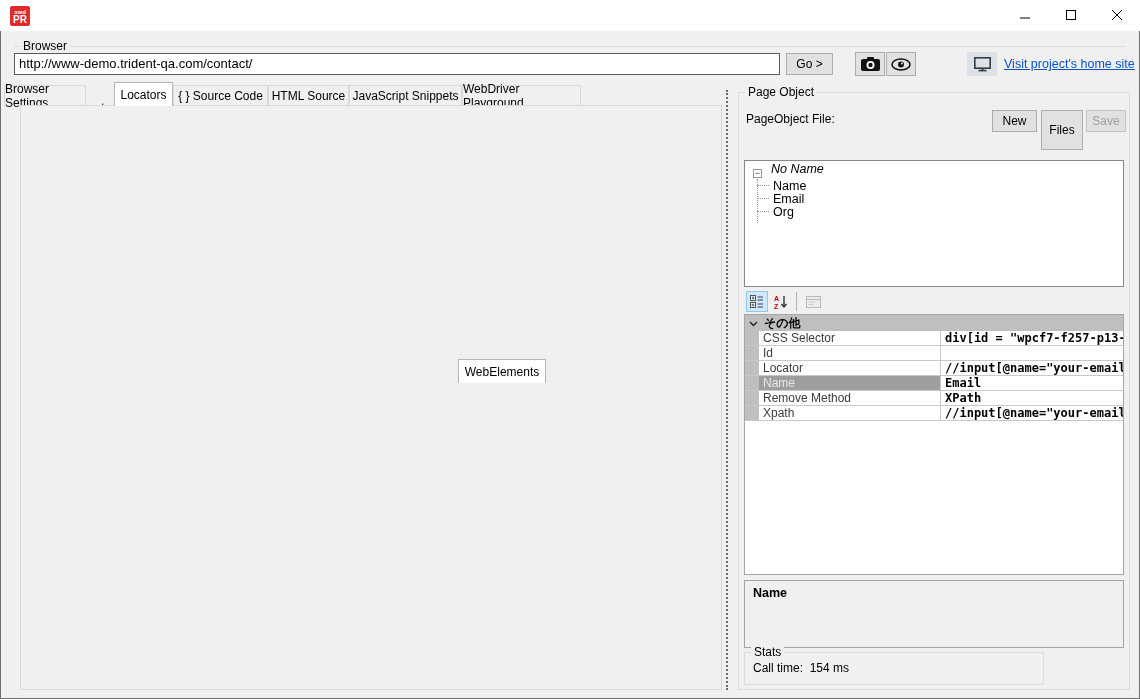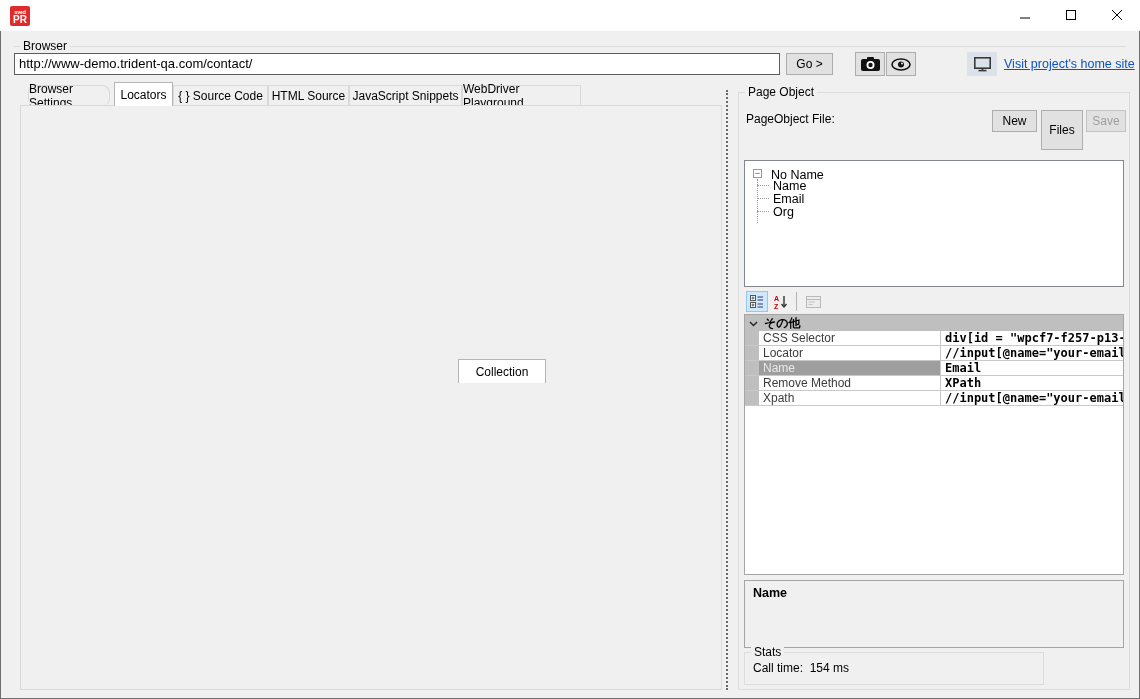--- a/index.html
+++ b/index.html
@@ -136,21 +136,21 @@
     <svg width="17" height="15" viewBox="0 0 17 15">
       <rect x="0.8" y="0.8" width="15.4" height="10.4" fill="none" stroke="#3a3a3a" stroke-width="1.6"></rect>
       <line x1="8.5" y1="11" x2="8.5" y2="13" stroke="#3a3a3a" stroke-width="1.6"></line>
       <line x1="4.5" y1="13.6" x2="12.5" y2="13.6" stroke="#3a3a3a" stroke-width="1.6"></line>
     </svg>
   </div>
   <div class="abs" style="left:1004px; top:57px; width:134px; overflow:hidden;">
     <a class="link" href="#">Visit project's home site</a>
   </div>
 
-  <div class="abs tab" style="left:28px;  width:82px;border-radius:8px;">Browser Settings</div>
+  <div class="abs tab" style="left:4px;  width:82px;">Browser Settings</div>
   <div class="abs tab active" style="left:114px; width:59px;">Locators</div>
   <div class="abs tab" style="left:173px; width:95px;">{ } Source Code</div>
   <div class="abs tab" style="left:268px; width:81px;">HTML Source</div>
   <div class="abs tab" style="left:349px; width:113px;">JavaScript Snippets</div>
   <div class="abs tab" style="left:462px; width:119px;">WebDriver Playground</div>
 
   <div class="abs" id="left-pane"></div>
 
   <div class="abs groupbox" style="left:26px; top:108px; width:574px; height:158px;">
     <span class="grouplabel">WebElement</span>
@@ -241,21 +241,21 @@
   <div class="abs btn" style="left:652px; top:316px; width:64px; height:23px;">Refresh</div>
 
   <div class="abs groupbox" style="left:26px; top:352px; width:424px; height:338px;">
     <span class="grouplabel">Test result</span>
   </div>
   <div class="abs treebox" style="left:32px; top:362px; width:413px; height:325px;">
     <div class="pmbox" style="left:8px; top:8px;">+</div>
     <span style="position:absolute; left:24px; top:5px;">html</span>
   </div>
 
-  <div class="abs tab active" style="left:458px; top:359px; width:88px; height:24px; z-index:2;">Collection</div>
+  <div class="abs tab active" style="left:458px; top:359px; width:88px; height:24px; z-index:2;">WebElements</div>
   <div class="abs tab" style="left:546px; top:362px; width:90px; height:21px;">HTML Property</div>
   <div class="abs btn" style="left:637px; top:356px; width:81px; height:23px;">Test</div>
   <div class="abs treebox" style="left:458px; top:382px; width:245px; height:296px; z-index:1;">
     <div class="mono" style="position:absolute; left:3px; top:3px; font-size:12px; white-space:nowrap; overflow:hidden; width:239px;">input[type='text'] id=""; name="your-email"; va</div>
   </div>
 
   <div class="abs" style="left:726px; top:90px; height:600px; width:3px; border-left:2px dotted #6a6a6a;"></div>
 
   <div class="abs groupbox" style="left:738px; top:92px; width:392px; height:598px;">
     <span class="grouplabel">Page Object</span>
@@ -269,21 +269,21 @@
   <div class="abs combo" style="left:744px; top:134px; width:380px; height:21px; background:#fff; border-color:#7a7a7a;">
     <span class="chev">
       <svg width="11" height="7">
           <polyline points="1,1 5.5,5.5 10,1"></polyline>
         </svg>
     </span>
   </div>
 
   <div class="abs treebox" style="left:744px; top:160px; width:380px; height:127px;">
     <div class="pmbox" style="left:8px; top:8px;">−</div>
-    <span style="position:absolute; left:26px; top:7px;">No Name</span>
+    <span style="position:absolute; left:26px; top:1px;font-style:italic;">No Name</span>
     <div style="position:absolute; left:12px; top:18px; height:44px; border-left:1px dotted #9a9a9a;"></div>
     <div style="position:absolute; left:12px; top:24px; width:12px; border-top:1px dotted #9a9a9a;"></div>
     <div style="position:absolute; left:12px; top:37px; width:12px; border-top:1px dotted #9a9a9a;"></div>
     <div style="position:absolute; left:12px; top:50px; width:12px; border-top:1px dotted #9a9a9a;"></div>
     <span style="position:absolute; left:28px; top:18px;">Name</span>
     <span style="position:absolute; left:28px; top:31px;">Email</span>
     <span style="position:absolute; left:28px; top:44px;">Org</span>
   </div>
 
   <div class="abs toolicon selected" style="left:746px; top:291px;">
@@ -327,20 +327,25 @@
       </span>
       <span>その他</span>
     </div>
     <div class="prow">
       <div class="strip"></div>
       <div class="pname">CSS Selector</div>
       <div class="pval">div[id = "wpcf7-f257-p13-o1"] &gt;</div>
     </div>
     <div class="prow">
       <div class="strip"></div>
+      <div class="pname">Id</div>
+      <div class="pval"></div>
+    </div>
+    <div class="prow">
+      <div class="strip"></div>
       <div class="pname">Locator</div>
       <div class="pval">//input[@name="your-email"]</div>
     </div>
     <div class="prow sel">
       <div class="strip"></div>
       <div class="pname">Name</div>
       <div class="pval">Email</div>
     </div>
     <div class="prow">
       <div class="strip"></div>

